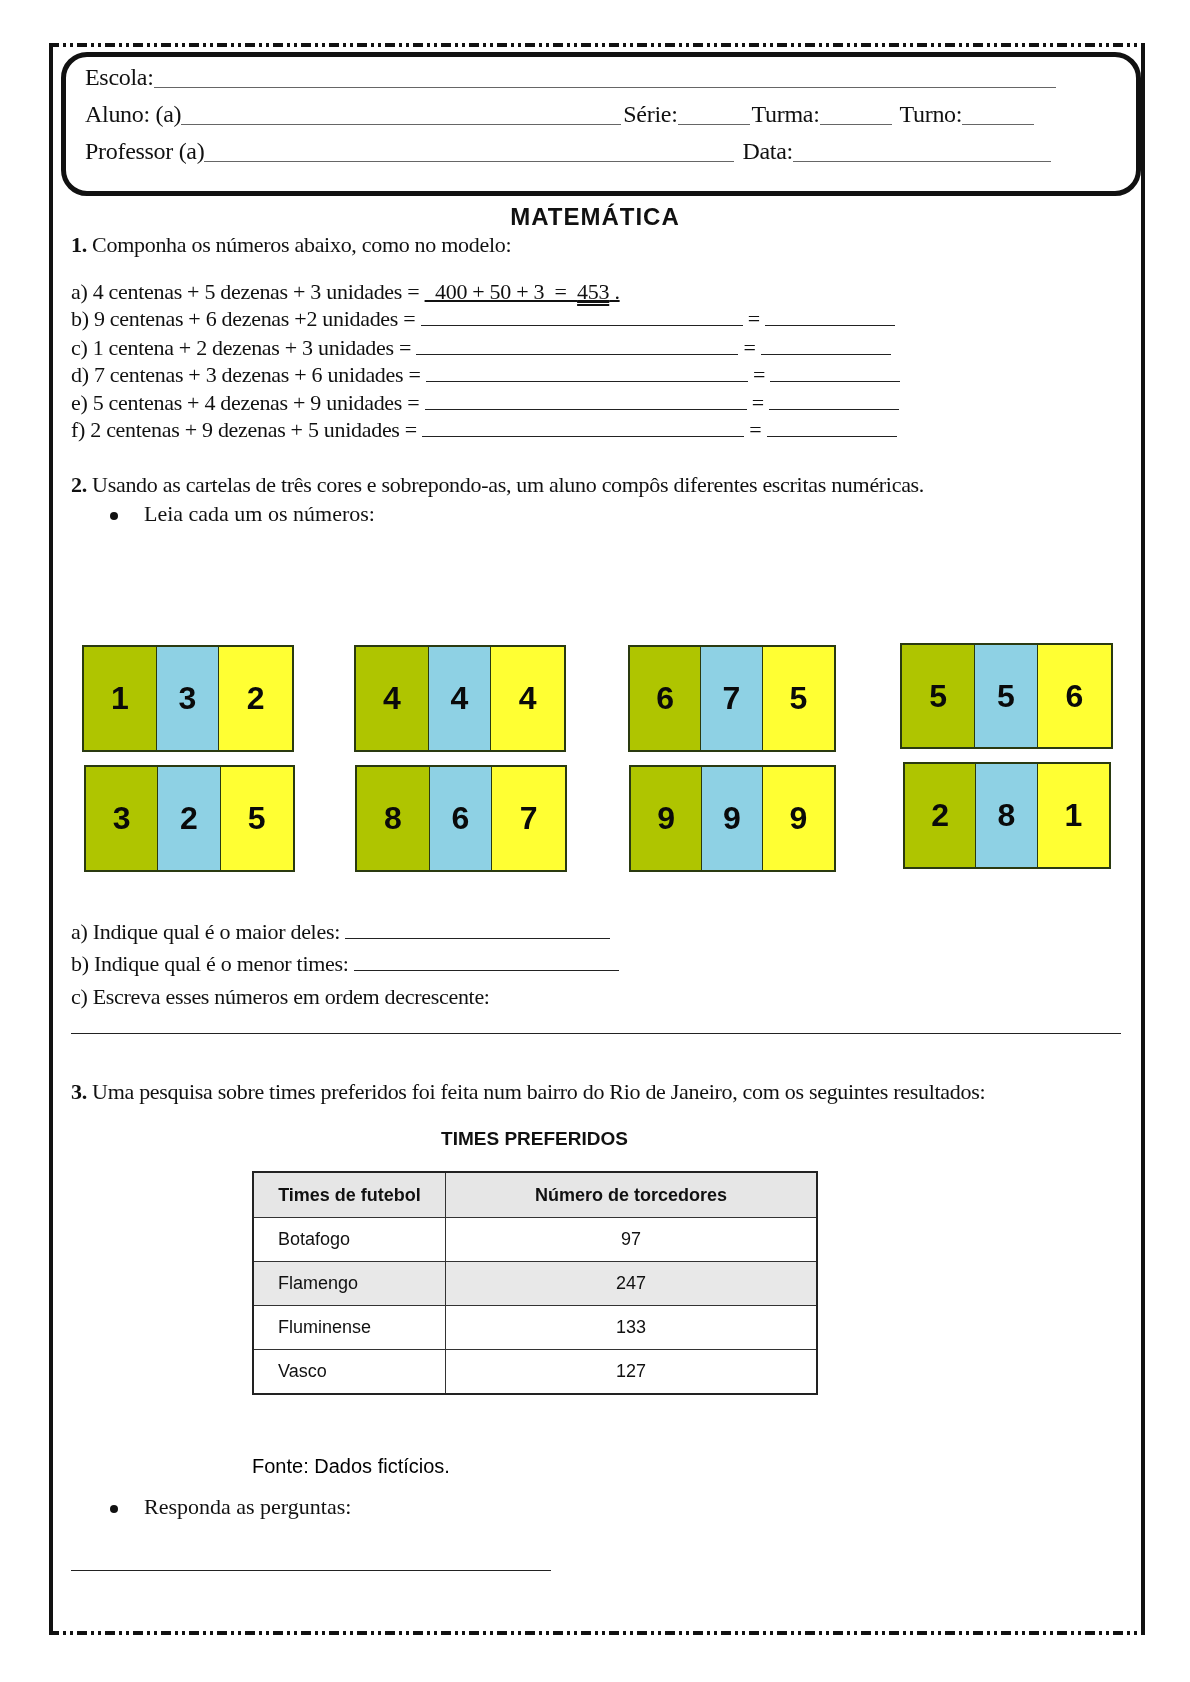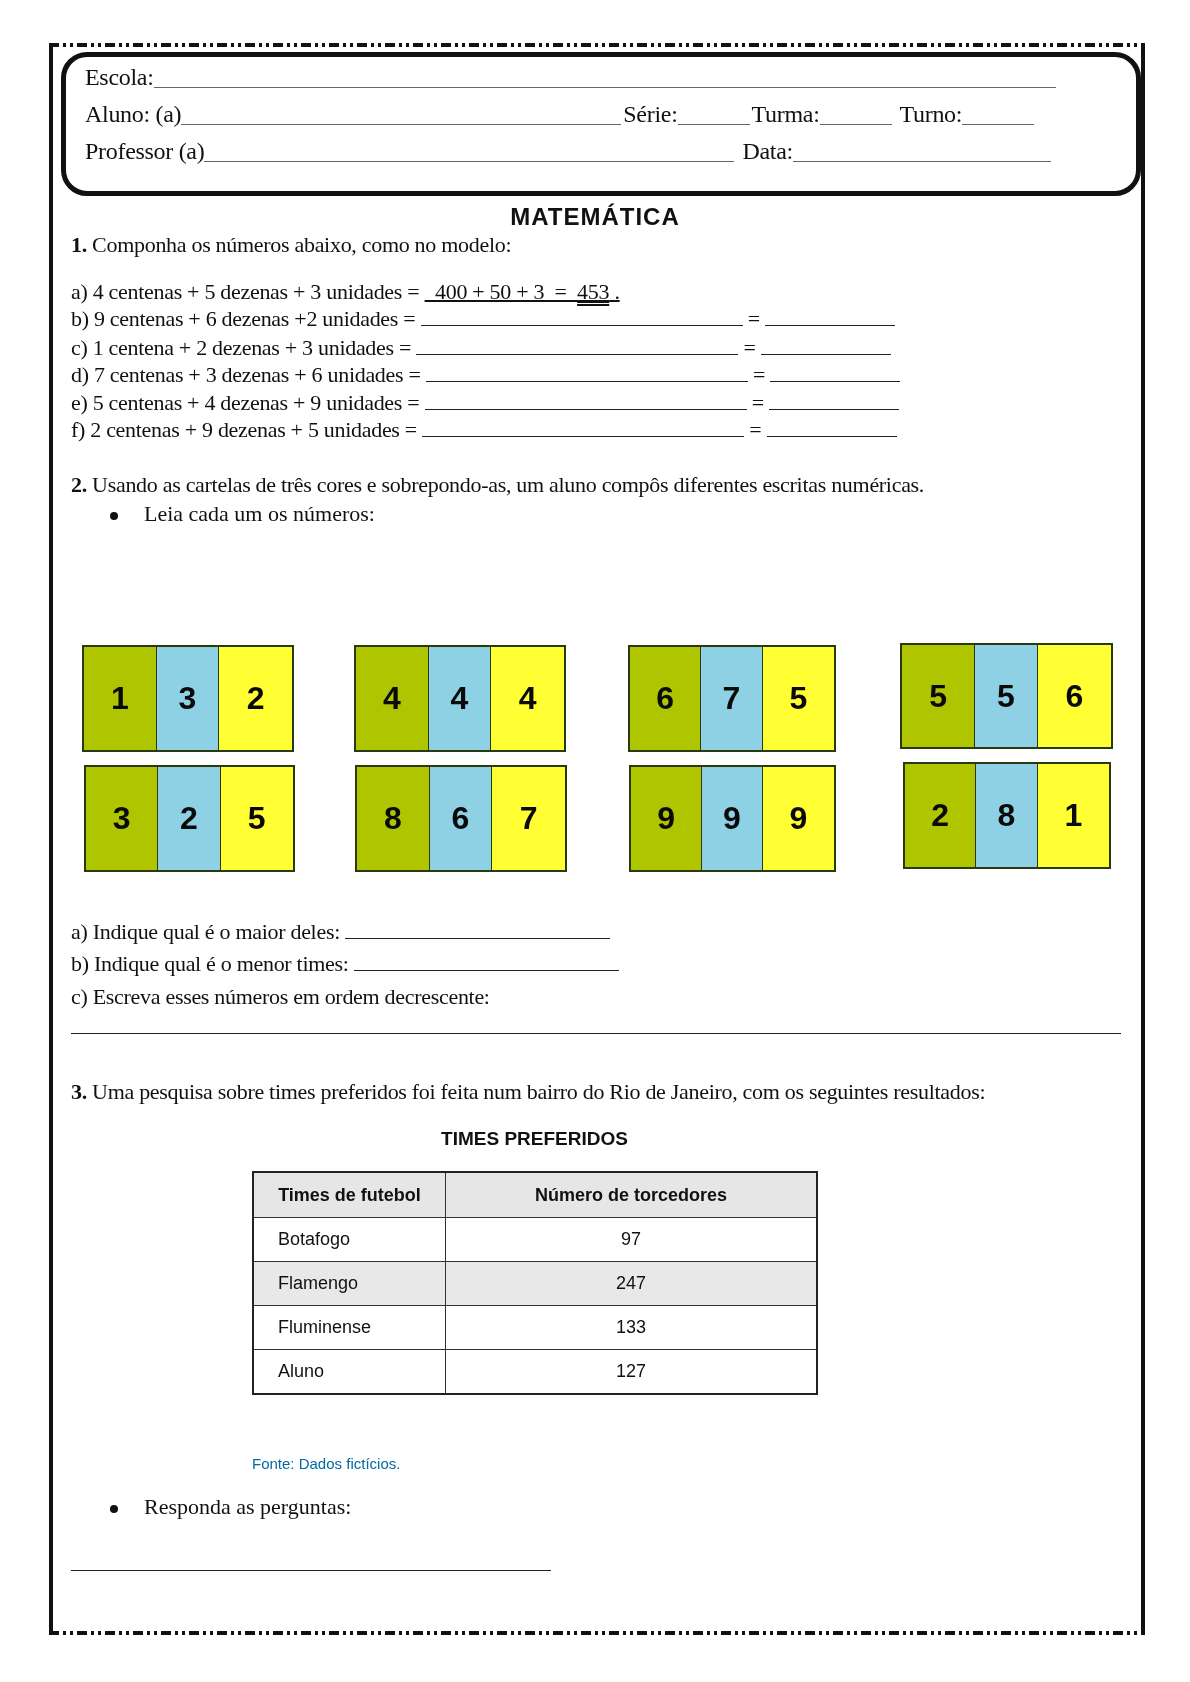--- a/index.html
+++ b/index.html
@@ -32,21 +32,21 @@
   .seg.y { background:#FFFF33; width:35%; }
   .tbl-title { position:absolute; left:252px; width:565px; top:1128px; text-align:center;
     font-family:"Liberation Sans", sans-serif; font-weight:bold; font-size:19px; }
   table.teams { position:absolute; left:252px; top:1171px; width:566px; border-collapse:collapse;
     font-family:"Liberation Sans", sans-serif; font-size:18px; border:2px solid #222; }
   table.teams th, table.teams td { border:1px solid #333; height:43px; padding:0;margin-left:16px; }
   table.teams th { background:#e6e6e6; font-weight:bold; height:44px; }
   table.teams td.name { padding-left:24px; text-align:left; width:167px; }
   table.teams td.num { text-align:center; }
   table.teams tr.shade td { background:#e8e8e8; }
-  .fonte { position:absolute; left:252px; top:1455px; font-family:"Liberation Sans", sans-serif; font-size:15px; color:#0369a1; }
+  .fonte { position:absolute; left:252px; top:1455px; font-family:"Liberation Sans", sans-serif; font-size:20px; color:#000000; }
 </style>
 </head>
 <body>
 
 <div class="page-border"></div>
 
 <div class="header-box"></div>
 <div class="hrow" style="left:85px; top:64px;">
   <span>Escola:</span>
   <span class="blank" style="width:902px"></span>
@@ -195,21 +195,21 @@
     </tr>
     <tr class="shade">
       <td class="name">Flamengo</td>
       <td class="num">247</td>
     </tr>
     <tr>
       <td class="name">Fluminense</td>
       <td class="num">133</td>
     </tr>
     <tr>
-      <td class="name">Aluno</td>
+      <td class="name">Vasco</td>
       <td class="num">127</td>
     </tr>
   </tbody>
 </table>
 
 <div class="fonte">Fonte: Dados fictícios.</div>
 
 <div class="bullet" style="left:110px; top:1494px">
   <span class="dot"></span><span>Responda as perguntas:</span>
 </div>

